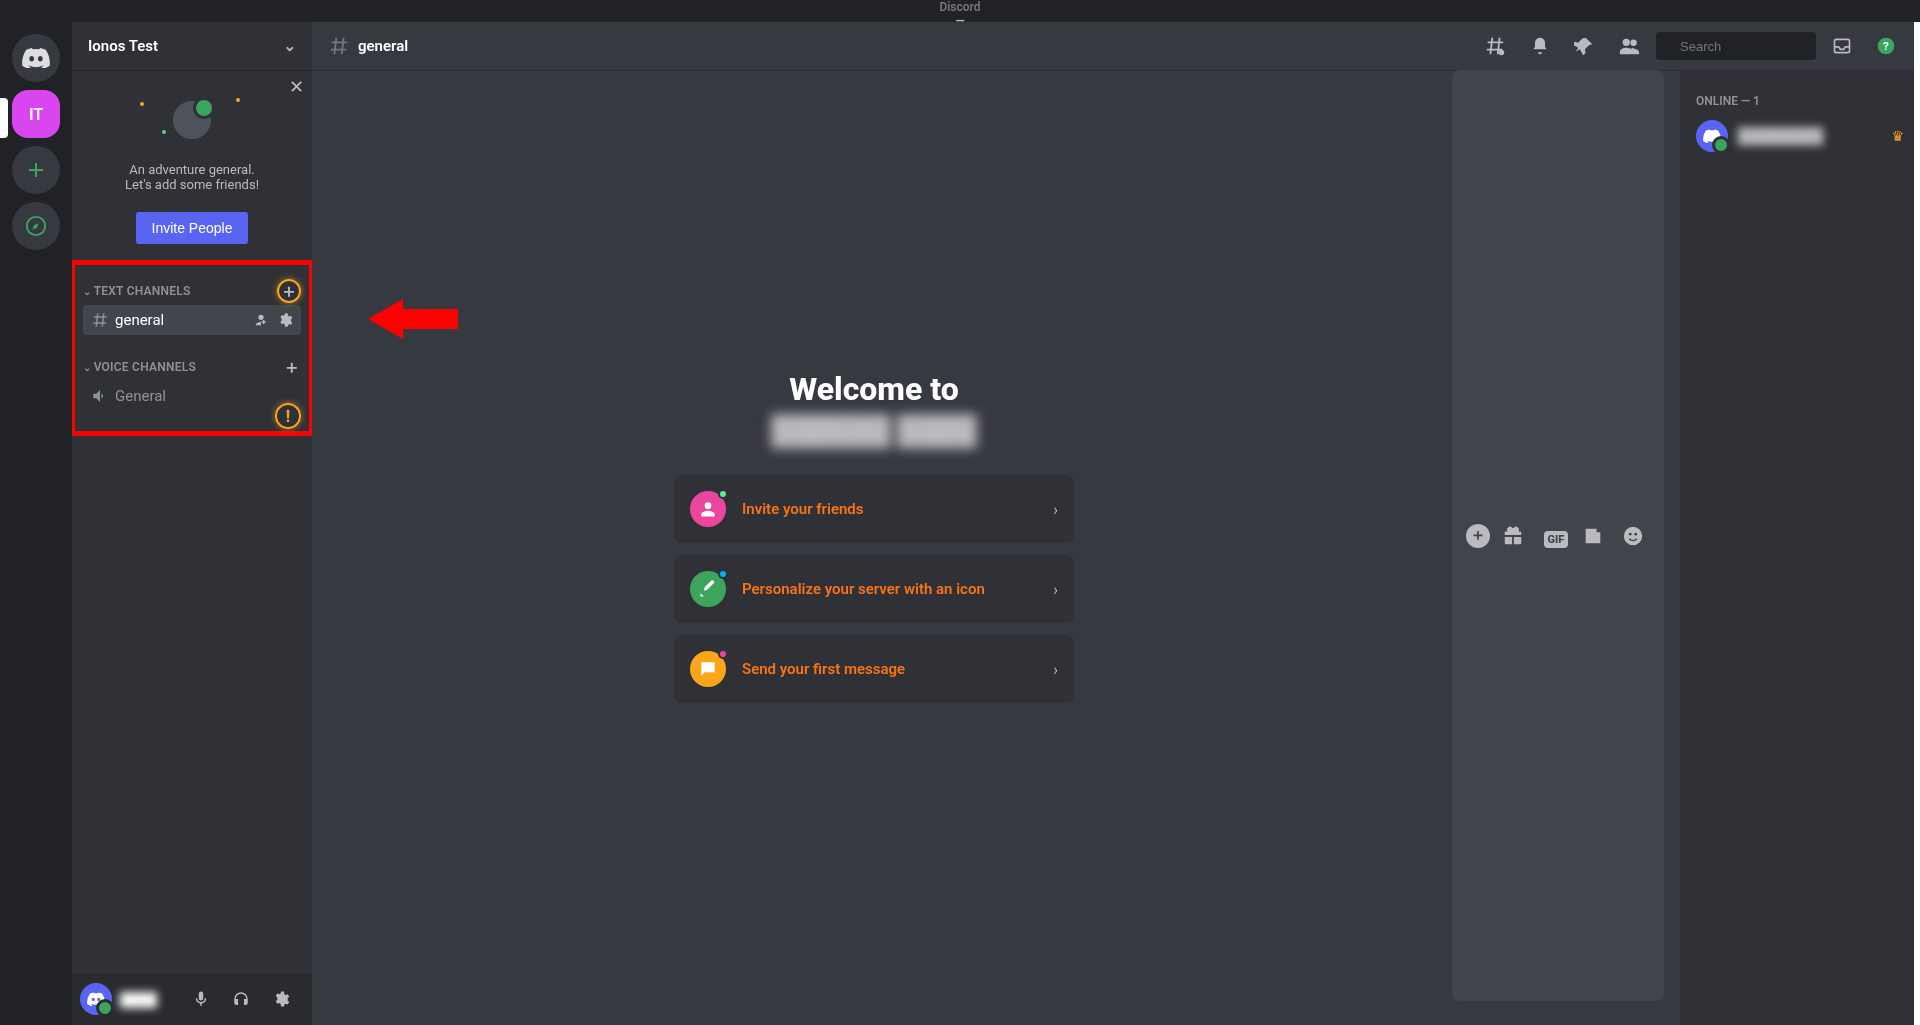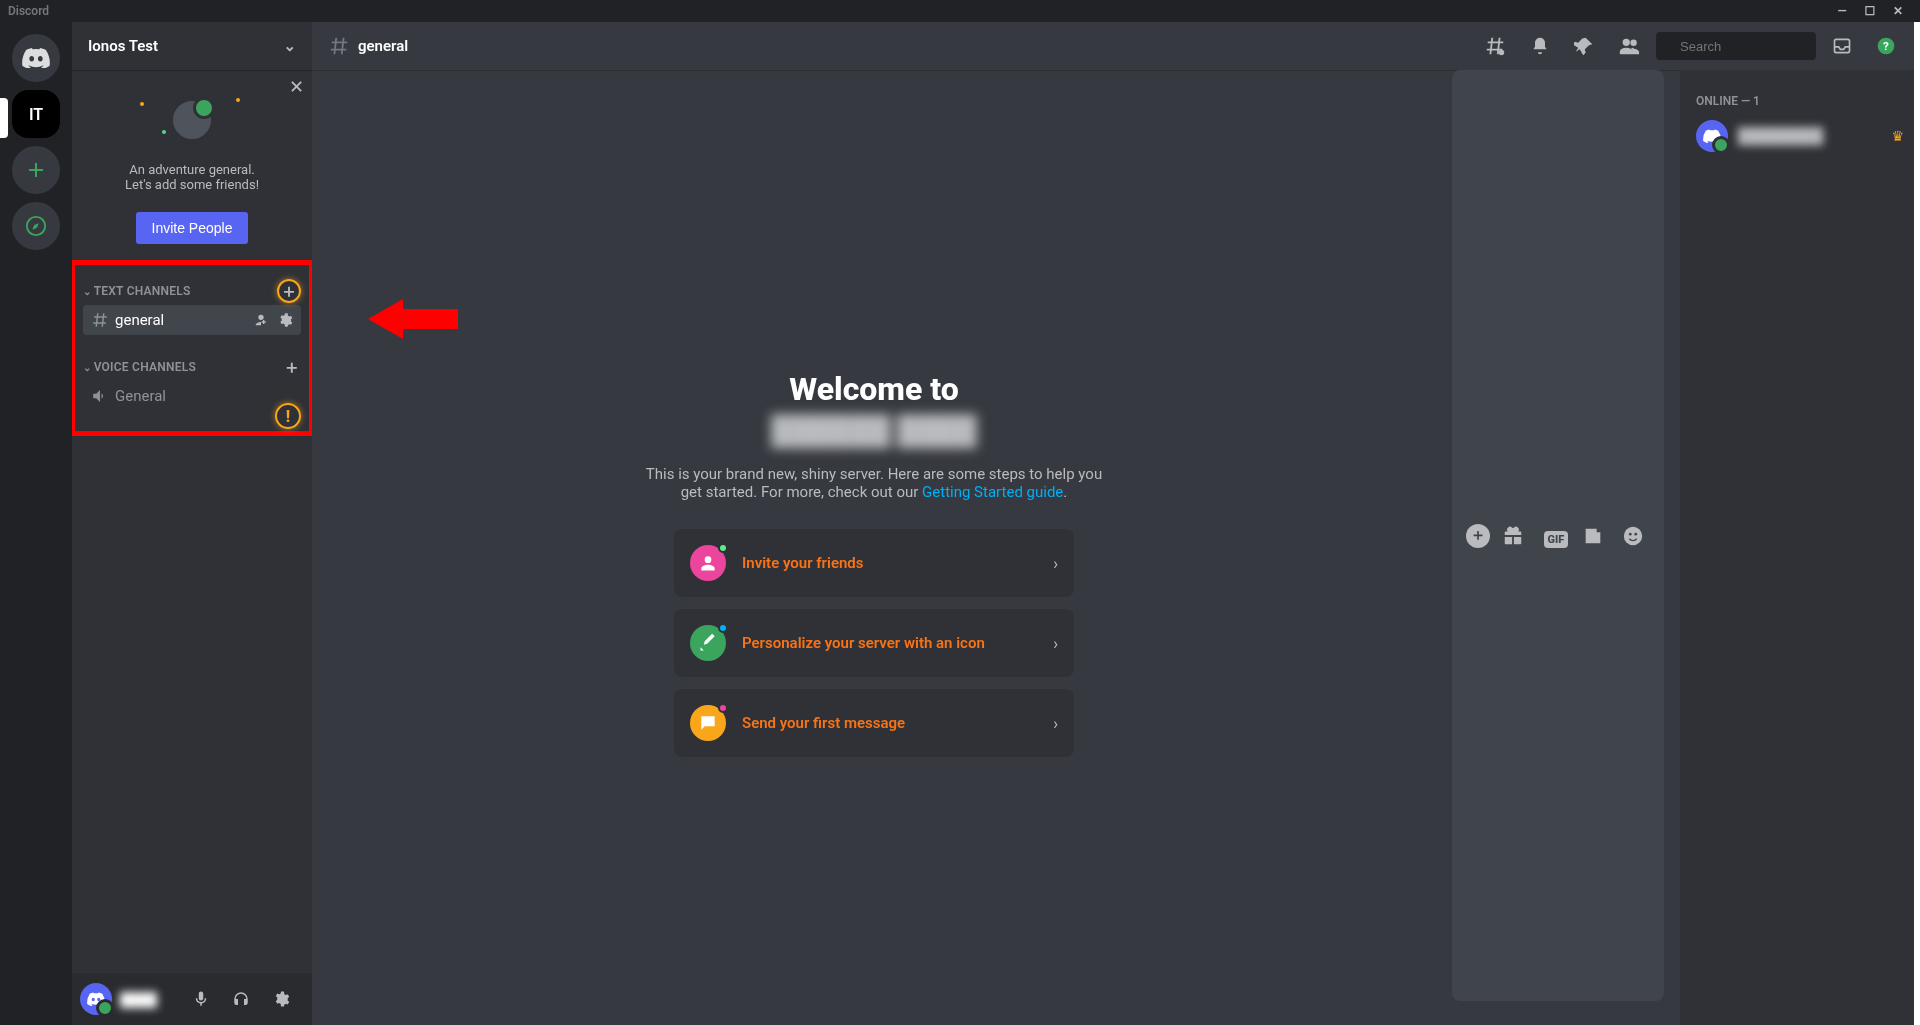--- a/index.html
+++ b/index.html
@@ -16,20 +16,21 @@
   .titlebar {
     height: 22px;
     background: #202225;
     display: flex;
     align-items: center;
     padding: 0 8px;
     color: #72767d;
     font-size: 12px;
     font-weight: 600;
     user-select: none;
+    flex-direction: column;
   }
   .titlebar .spacer { flex: 1; }
   .titlebar .winbtn {
     width: 28px; height: 22px;
     display: flex; align-items: center; justify-content: center;
     color: #b9bbbe; cursor: pointer;
   }
   .app {
     flex: 1;
     display: flex;
@@ -59,21 +60,21 @@
     width: 48px; height: 48px;
     border-radius: 50%;
     background: #36393f;
     display: flex; align-items: center; justify-content: center;
     cursor: pointer;
     color: #dcddde;
     font-weight: 600;
   }
   .server-item.active {
     border-radius: 16px;
-    background: #000000;
+    background: #d946ef;
     color: #fff;
   }
   .server-item.green { color: #3ba55d; }
   .server-item.compass { background: #36393f; }
   
   .channel-sidebar {
     width: 240px;
     background: #2f3136;
     display: flex;
     flex-direction: column;
@@ -479,23 +480,20 @@
             <text x="12" y="17" text-anchor="middle" font-size="14" fill="#fff" font-weight="bold">?</text>
           </svg>
       </div>
     </div>
 
     <div class="chat-body">
       <div class="chat-main">
         <div class="welcome-wrap">
           <div class="welcome-title">Welcome to</div>
           <div class="welcome-server">██████ ████</div>
-          <div class="welcome-desc">
-            <span>This is your brand new, shiny server. Here are some steps to help you get started. For more, check out our </span><a href="#">Getting Started guide</a><span>.</span>
-          </div>
           <div class="welcome-cards">
             <div class="wcard">
               <div class="wicon pink">
                 <svg width="20" height="20" viewBox="0 0 24 24" fill="#fff">
                     <path d="M12 12a4 4 0 1 0-4-4 4 4 0 0 0 4 4zm0 2c-3 0-8 1.5-8 4.5V21h16v-2.5C20 15.5 15 14 12 14z"></path>
                   </svg>
                 <span class="spark"></span>
               </div>
               <div class="wlabel">Invite your friends</div>
               <div class="chevr">›</div>

